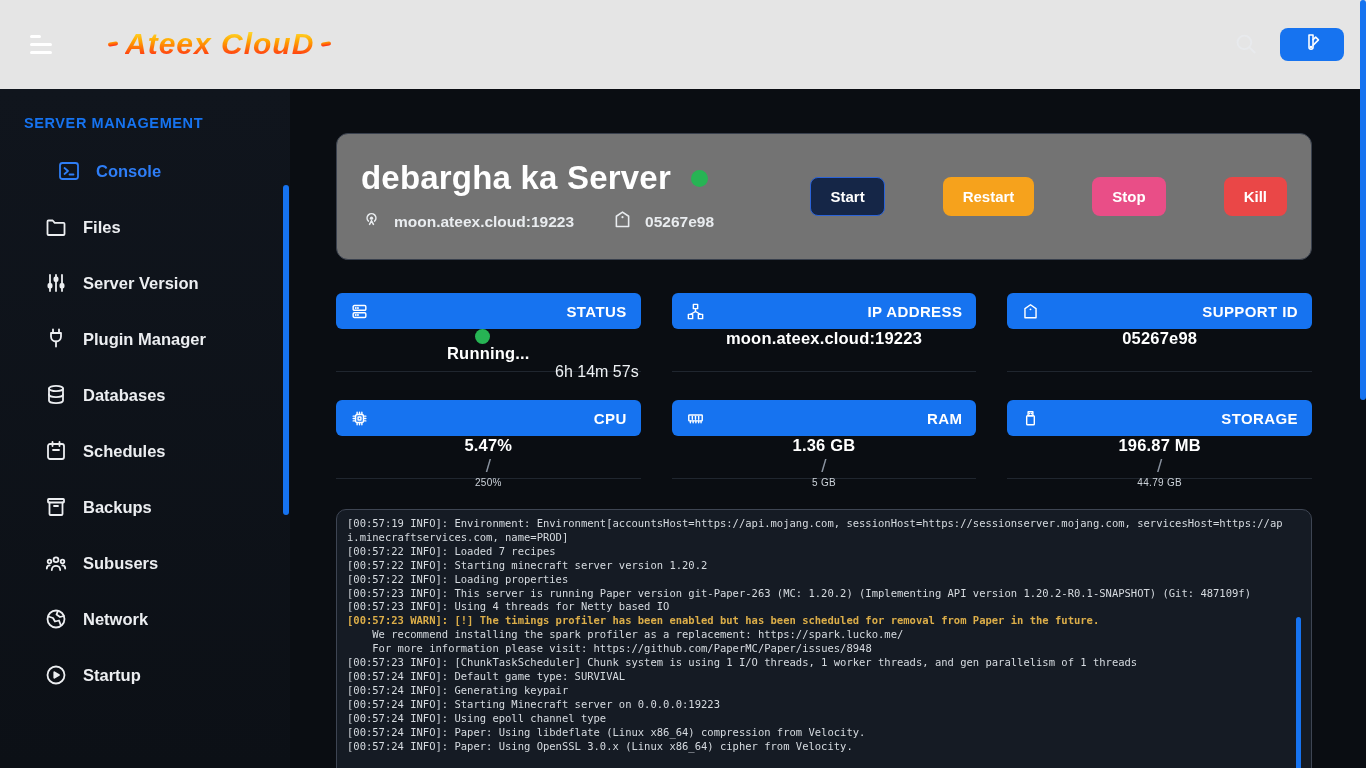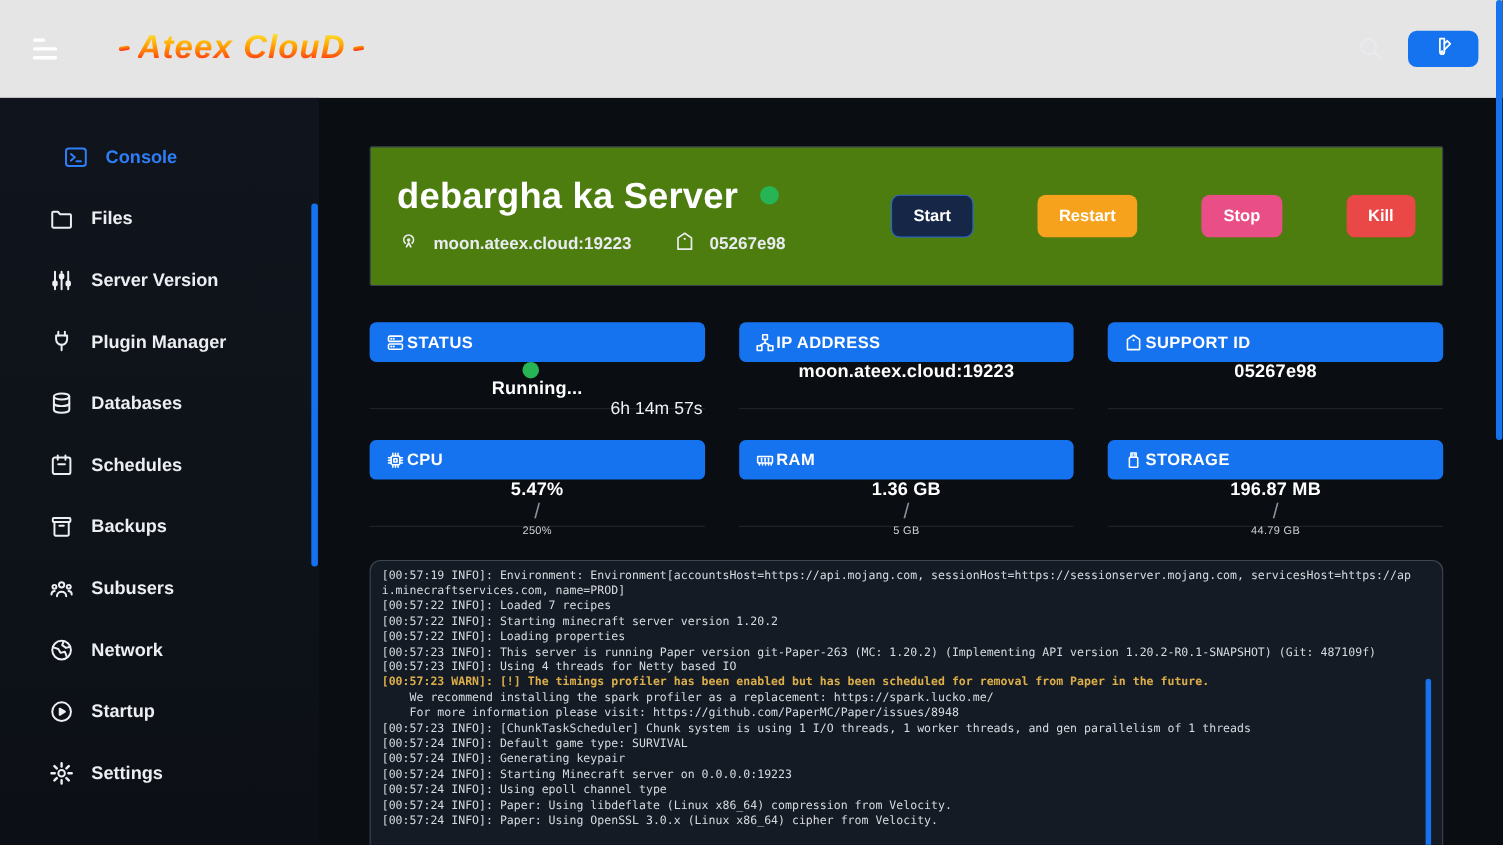--- a/index.html
+++ b/index.html
@@ -44,41 +44,41 @@
     padding-top:26px;
   }
   .section-title { color:var(--accent); font-weight:700; font-size:14.5px; letter-spacing:0.6px; margin-left:24px; margin-bottom:12px; }
   .nav-item { height:56px; display:flex; align-items:center; gap:15px; padding-left:44px; font-size:16.5px; font-weight:600; color:#eceef1; cursor:pointer; }
   .nav-item svg { width:24px; height:24px; flex-shrink:0; }
   .nav-item.active { padding-left:57px; color:#2e7ef7; }
   .sidebar-thumb { position:absolute; right:1px; top:96px; width:6px; height:330px; border-radius:3px; background:var(--accent); }
   .main { flex:1; padding:44px 0 0 46px; position:relative; }
   
   .server-card {
-    width:976px; height:127px; border:1px solid #39404d; border-radius:2px;
-    background:#4d7c0f; padding:4px 24px; display:flex; align-items:center; justify-content:space-between;
+    width:976px; height:127px; border:1px solid #39404d; border-radius:12px;
+    background:#737373; padding:4px 24px; display:flex; align-items:center; justify-content:space-between;
   }
   .title-row { display:flex; align-items:center; gap:20px; }
   .server-name { font-size:33px; font-weight:800; color:#ffffff; letter-spacing:0.2px; }
   .online-dot { width:17px; height:17px; border-radius:50%; background:var(--green); }
   .info-row { margin-top:12px; display:flex; align-items:center; gap:38px; }
   .info-group { display:flex; align-items:center; gap:12px; font-size:15.5px; font-weight:700; color:#e9ecef; }
   .info-group svg { width:21px; height:21px; }
   .actions { display:flex; gap:11px; }
   .btn { border-radius:8px; font-family:inherit; font-weight:700; font-size:15px; padding:10px 19px; color:#fff; border:1px solid transparent; cursor:pointer;margin-left:47px; }
   .btn.start   { background:var(--start-bg); border-color:var(--start-border); }
   .btn.restart { background:var(--restart); }
   .btn.stop    { background:var(--stop); }
   .btn.kill    { background:var(--kill); }
   
   .stats-grid { width:976px; margin-top:33px; display:grid; grid-template-columns:repeat(3,1fr); column-gap:31px; row-gap:28px; }
   .stat-header {
     height:36px; background:var(--accent); border-radius:6px;
-    display:flex; align-items:center; gap:1px; padding:0 14px;
-    color:#fff; font-weight:700; font-size:15px; letter-spacing:0.4px;
+    display:flex; align-items:center; gap:26px; padding:0 14px;
+    color:#fff; font-weight:700; font-size:15px; letter-spacing:0.4px;justify-content:space-between;
   }
   .stat-header svg { width:19px; height:19px; }
   .stat-body { height:43px; display:flex; align-items:center; border-bottom:1px solid #20262f; padding:0 2px; color:#fff;flex-direction:column; }
   .status-dot { width:15px; height:15px; border-radius:50%; background:var(--green); margin-right:12px; flex-shrink:0; }
   .stat-value { font-weight:700; font-size:16.5px; letter-spacing:0.2px; }
   .stat-extra { margin-left:auto; font-weight:400; font-size:16px; color:#eef1f4; }
   .stat-slash { color:#8a93a0; font-size:19px; font-weight:400; margin:0 8px; }
   .stat-limit { font-size:10px; color:#ccd2d9; font-weight:500; letter-spacing:0.3px; }
   
   .console {
@@ -121,20 +121,21 @@
         <path d="M8 3.5h4.6v14a2.3 2.3 0 0 1-4.6 0z"></path>
         <path d="M12.6 8.8l3-3 3.2 3.2-6 6"></path>
         <circle cx="10.3" cy="17.2" r="0.7" fill="#fff"></circle>
       </svg>
     </span>
   </button>
 </header>
 
 <div class="page">
   <aside class="sidebar">
+    <div class="section-title">SERVER MANAGEMENT</div>
     <nav id="sidebar-items">
         <div class="nav-item active">
           <span style="display: flex;">
             <svg viewBox="0 0 24 24" fill="none" stroke="currentColor" stroke-width="1.8" stroke-linecap="round" stroke-linejoin="round" style="width: 24px; height: 24px;">
               <rect x="3" y="4" width="18" height="16" rx="2.5"></rect>
               <polyline points="7.5 9 11 12 7.5 15"></polyline>
               <line x1="12.5" y1="15.5" x2="16.5" y2="15.5"></line>
             </svg>
           </span>
           <span>Console</span>
@@ -226,29 +227,20 @@
           <span>Network</span>
         </div>
         <div class="nav-item">
           <span style="display: flex;">
             <svg viewBox="0 0 24 24" fill="none" stroke="currentColor" stroke-width="1.8" stroke-linecap="round" stroke-linejoin="round" style="width: 24px; height: 24px;">
               <circle cx="12" cy="12" r="8.5"></circle>
               <path d="M10.3 9.2L15 12l-4.7 2.8z" fill="currentColor"></path>
             </svg>
           </span>
           <span>Startup</span>
-        </div>
-        <div class="nav-item">
-          <span style="display: flex;">
-            <svg viewBox="0 0 24 24" fill="none" stroke="currentColor" stroke-width="1.8" stroke-linecap="round" stroke-linejoin="round" style="width: 24px; height: 24px;">
-              <circle cx="12" cy="12" r="3"></circle>
-              <path d="M12 2.8v3M12 18.2v3M2.8 12h3M18.2 12h3M5.5 5.5l2.1 2.1M16.4 16.4l2.1 2.1M18.5 5.5l-2.1 2.1M7.6 16.4l-2.1 2.1" stroke-width="2.2"></path>
-            </svg>
-          </span>
-          <span>Settings</span>
         </div>
       </nav>
     <div class="sidebar-thumb"></div>
   </aside>
 
   <main class="main">
     <section class="server-card">
       <div>
         <div class="title-row">
           <span class="server-name">debargha ka Server</span>

